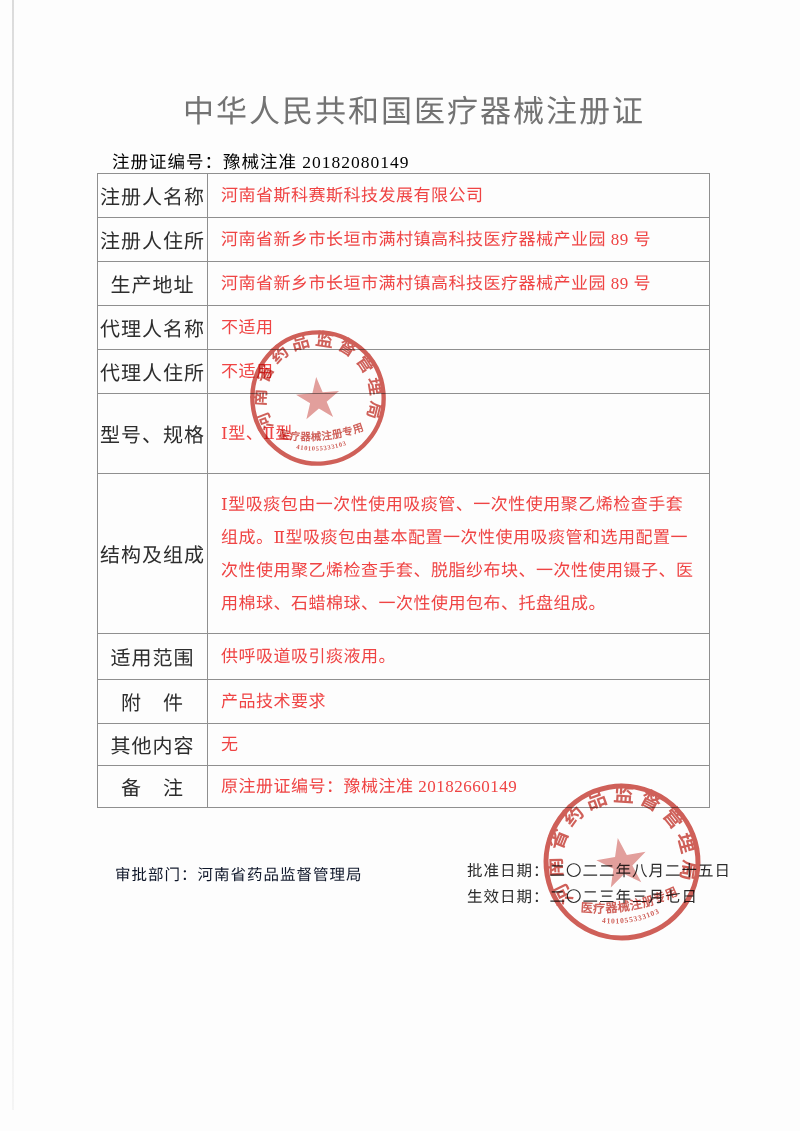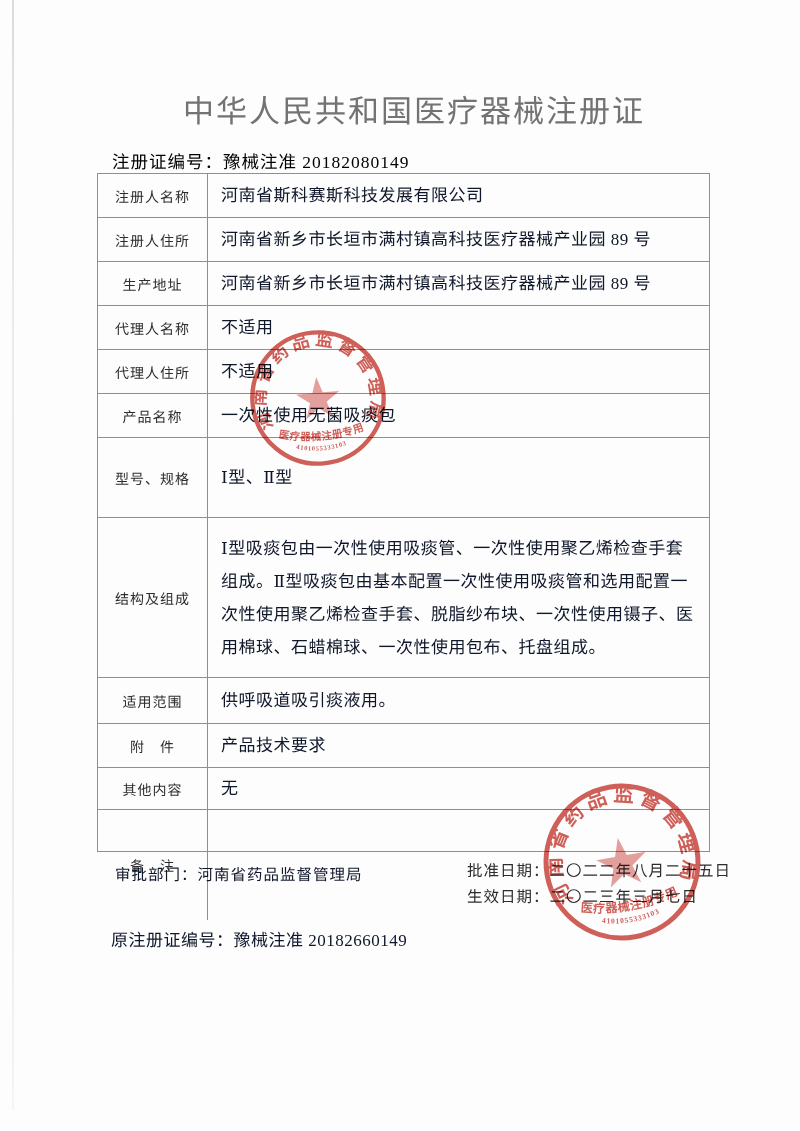--- a/index.html
+++ b/index.html
@@ -21,29 +21,29 @@
   }
   .reg-line {
     position:absolute; top:148px; left:112px;
     font-size:17.5px; color:#000000; letter-spacing:1px;
   }
   .cert-table {
     position:absolute; left:97px; top:173px; width:613px;
     border:1px solid #8f8f8f;
   }
   .trow { display:flex; border-bottom:1px solid #8f8f8f; }
-  .trow:last-child { border-bottom:none;flex-direction:column; }
+  .trow:last-child { border-bottom:none; }
   .tlabel {
     width:110px; flex:0 0 110px; border-right:1px solid #8f8f8f;
     display:flex; align-items:center; justify-content:center;
-    font-size:14px; letter-spacing:1px; color:#2d2d2d; text-align:center;
+    font-size:20px; letter-spacing:1px; color:#2d2d2d; text-align:center;
   }
   .tvalue {
     flex:1; display:flex; align-items:center;
-    padding:4px 14px 4px 13px; font-size:17px; color:#0f172a;
+    padding:4px 14px 4px 13px; font-size:17px; color:#ef4444;
     line-height:33px; letter-spacing:0.5px;
   }
   .h44{height:44px} .h80{height:80px} .h160{height:160px}
   .h46{height:46px} .h42{height:42px} .h41{height:41px}
   .footer-left {
     position:absolute; left:115px; top:862px;
     font-size:15.5px; letter-spacing:1px; color:#0f172a;
   }
   .footer-dates {
     position:absolute; left:467px; top:860px;
@@ -88,24 +88,20 @@
       <div class="tlabel">生产地址</div>
       <div class="tvalue">河南省新乡市长垣市满村镇高科技医疗器械产业园 89 号</div>
     </div>
     <div class="trow h44">
       <div class="tlabel">代理人名称</div>
       <div class="tvalue">不适用</div>
     </div>
     <div class="trow h44">
       <div class="tlabel">代理人住所</div>
       <div class="tvalue">不适用</div>
-    </div>
-    <div class="trow h44">
-      <div class="tlabel">产品名称</div>
-      <div class="tvalue">一次性使用无菌吸痰包</div>
     </div>
     <div class="trow h80">
       <div class="tlabel">型号、规格</div>
       <div class="tvalue">Ⅰ型、Ⅱ型</div>
     </div>
     <div class="trow h160">
       <div class="tlabel">结构及组成</div>
       <div class="tvalue">Ⅰ型吸痰包由一次性使用吸痰管、一次性使用聚乙烯检查手套组成。Ⅱ型吸痰包由基本配置一次性使用吸痰管和选用配置一次性使用聚乙烯检查手套、脱脂纱布块、一次性使用镊子、医用棉球、石蜡棉球、一次性使用包布、托盘组成。</div>
     </div>
     <div class="trow h46">

